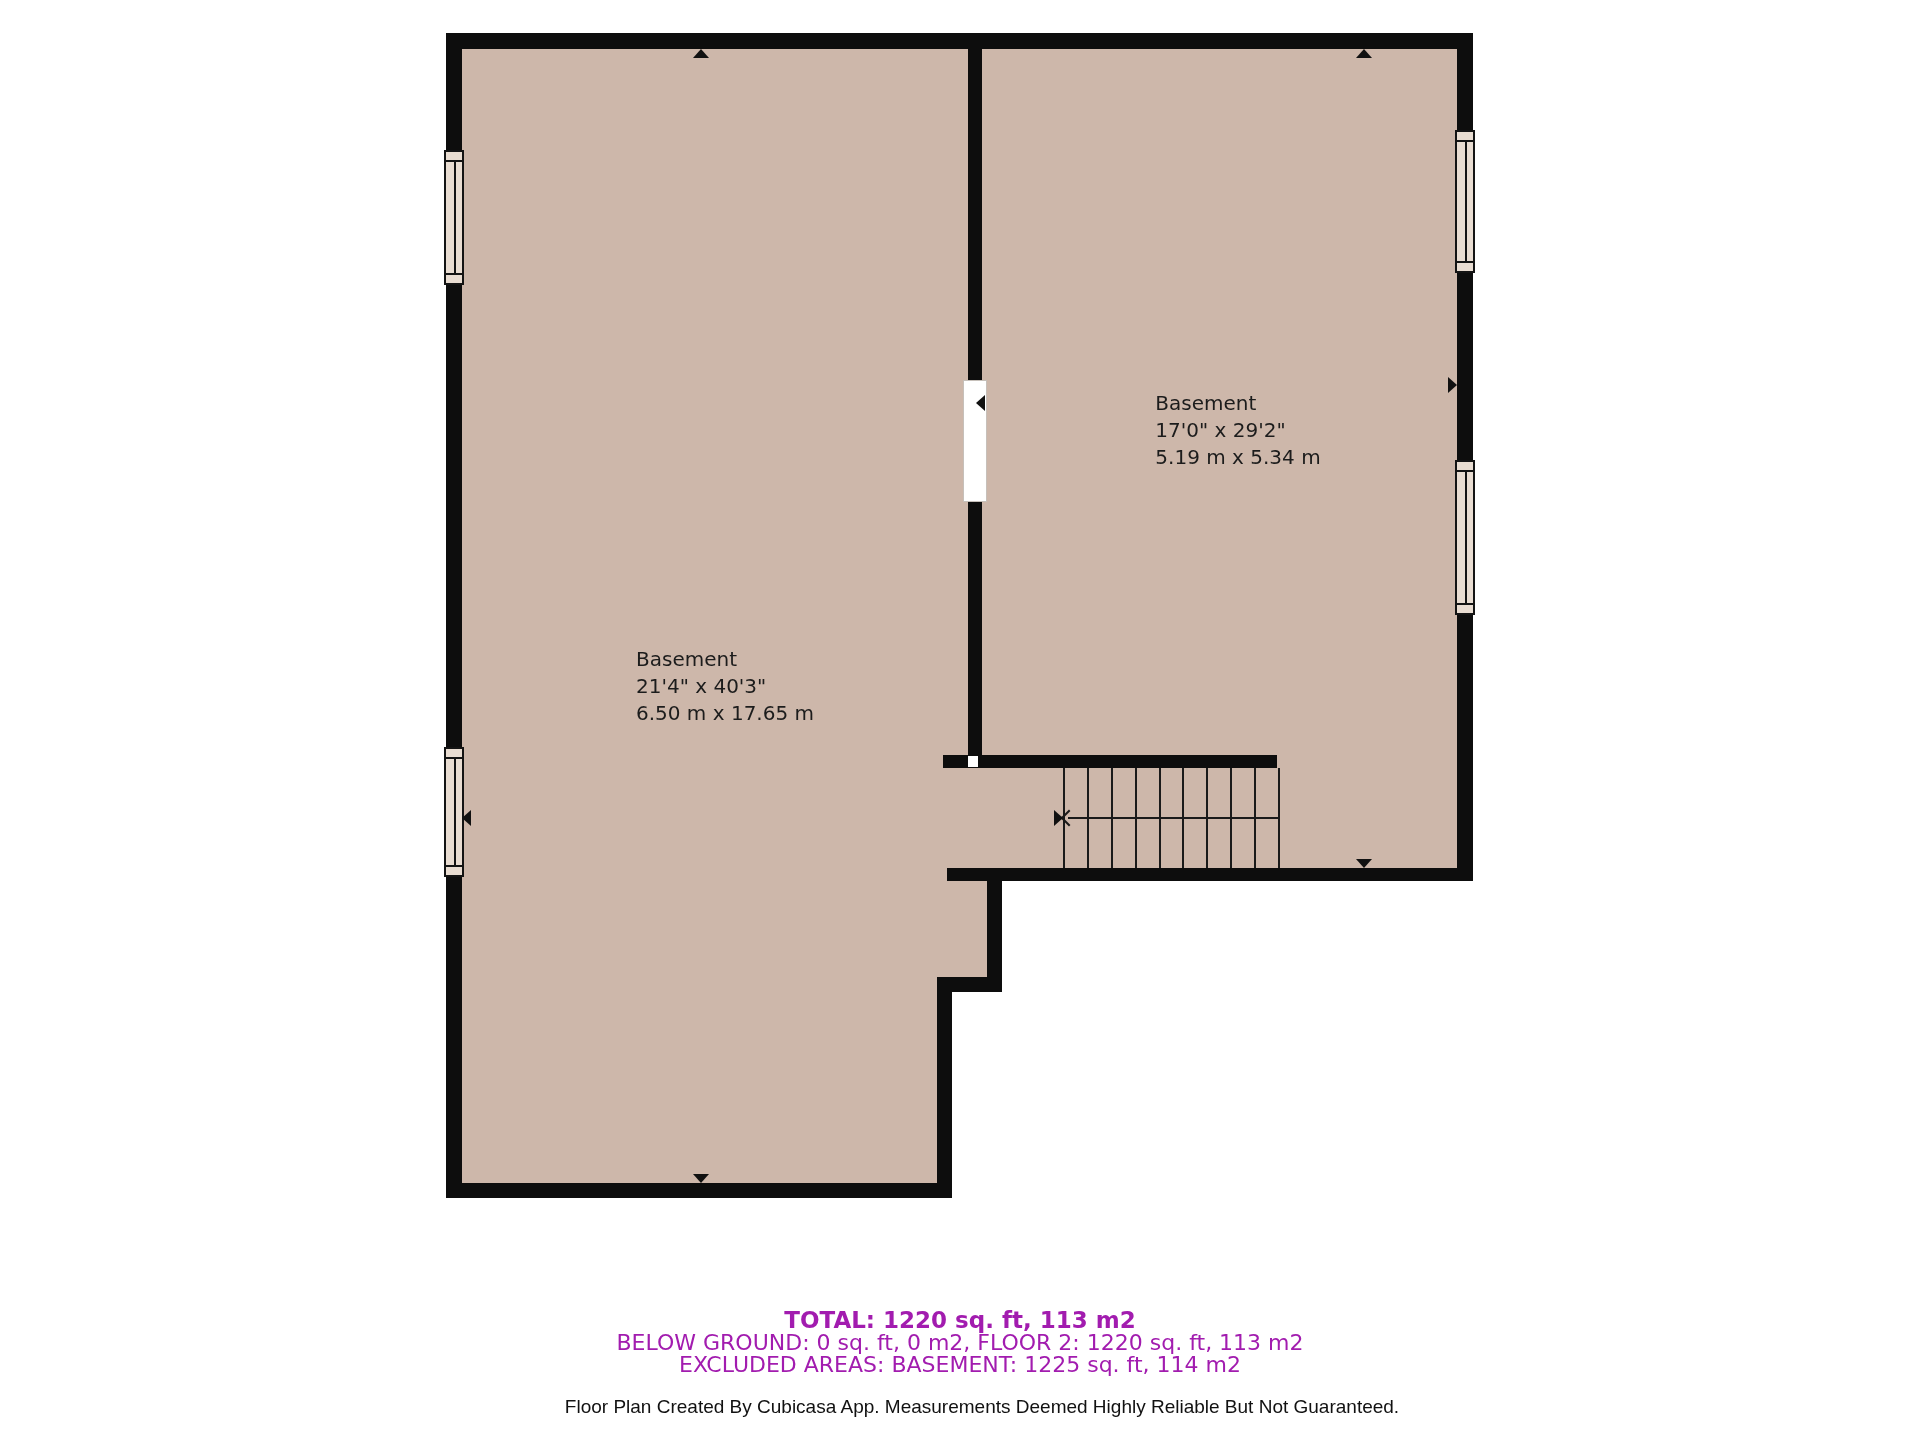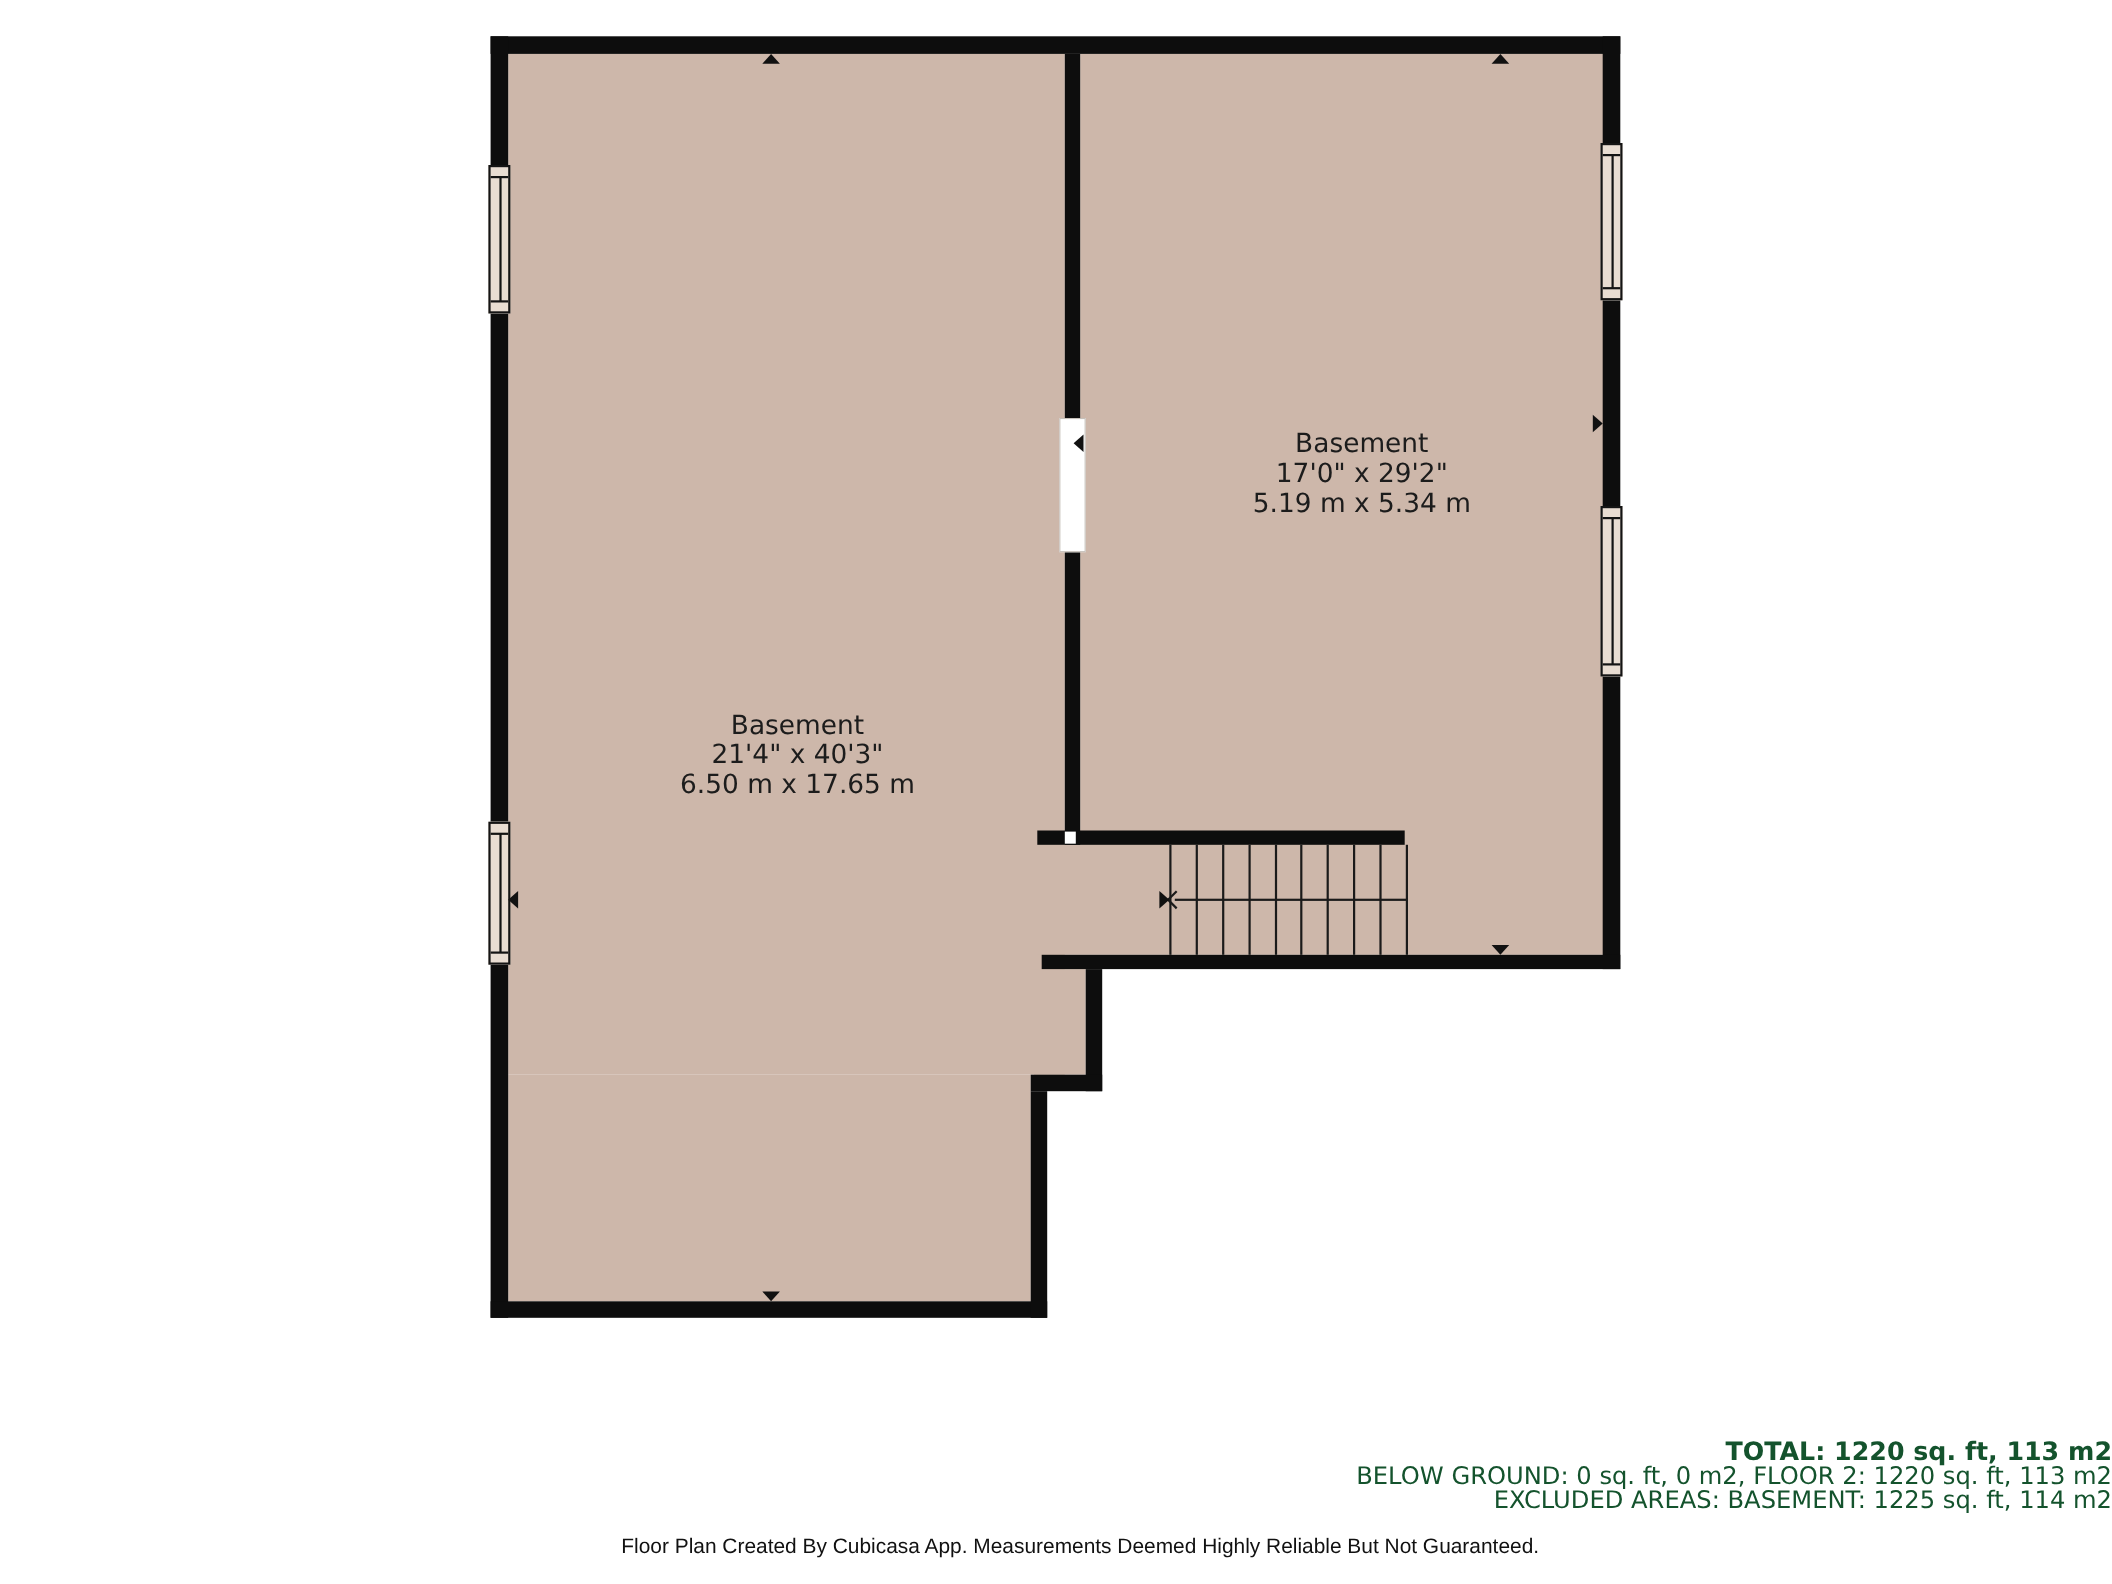--- a/index.html
+++ b/index.html
@@ -27,25 +27,25 @@
   .stair-chevron { position:absolute; left:1063px; top:812px; width:12px; height:12px;
                    border-left:2px solid #1a1a1a; border-bottom:2px solid #1a1a1a;
                    transform:rotate(45deg); }
   
   .tri { position:absolute; width:0; height:0; }
   .tri-up    { border-left:8px solid transparent; border-right:8px solid transparent; border-bottom:9px solid #111; }
   .tri-down  { border-left:8px solid transparent; border-right:8px solid transparent; border-top:9px solid #111; }
   .tri-left  { border-top:8px solid transparent; border-bottom:8px solid transparent; border-right:9px solid #111; }
   .tri-right { border-top:8px solid transparent; border-bottom:8px solid transparent; border-left:9px solid #111; }
   
-  .room-label { position:absolute; transform:translateX(-50%); text-align:center;
-                color:#1c1c1c; font-size:24px; line-height:27px; white-space:nowrap; }
+  .room-label { position:absolute; transform:translateX(-50%); 
+                color:#1c1c1c; font-size:20px; line-height:27px; white-space:nowrap; }
   
-  .summary { position:absolute; left:0; right:0; top:1308px; text-align:right;
-             color:#14532d; font-size:22px; line-height:22px; }
+  .summary { position:absolute; left:0; right:0; top:1308px; text-align:center;
+             color:#a21caf; font-size:22px; line-height:22px; }
   .summary .bold { font-weight:bold; font-size:23px; line-height:24px; }
   
   .watermark {
     position:absolute; left:520px; top:1351px; width:920px; height:44px;
     background:linear-gradient(90deg, rgba(185,185,185,0) 0%, rgba(178,178,178,0.55) 7%,
                rgba(178,178,178,0.55) 93%, rgba(185,185,185,0) 100%);
     text-align:center; line-height:44px; white-space:nowrap;
     font-size:40px; letter-spacing:1px; color:rgba(255,255,255,0.95);
     text-shadow:0 1px 3px rgba(110,110,110,0.9), 0 0 1px rgba(140,140,140,0.8);
     font-family:"Liberation Sans", sans-serif;

